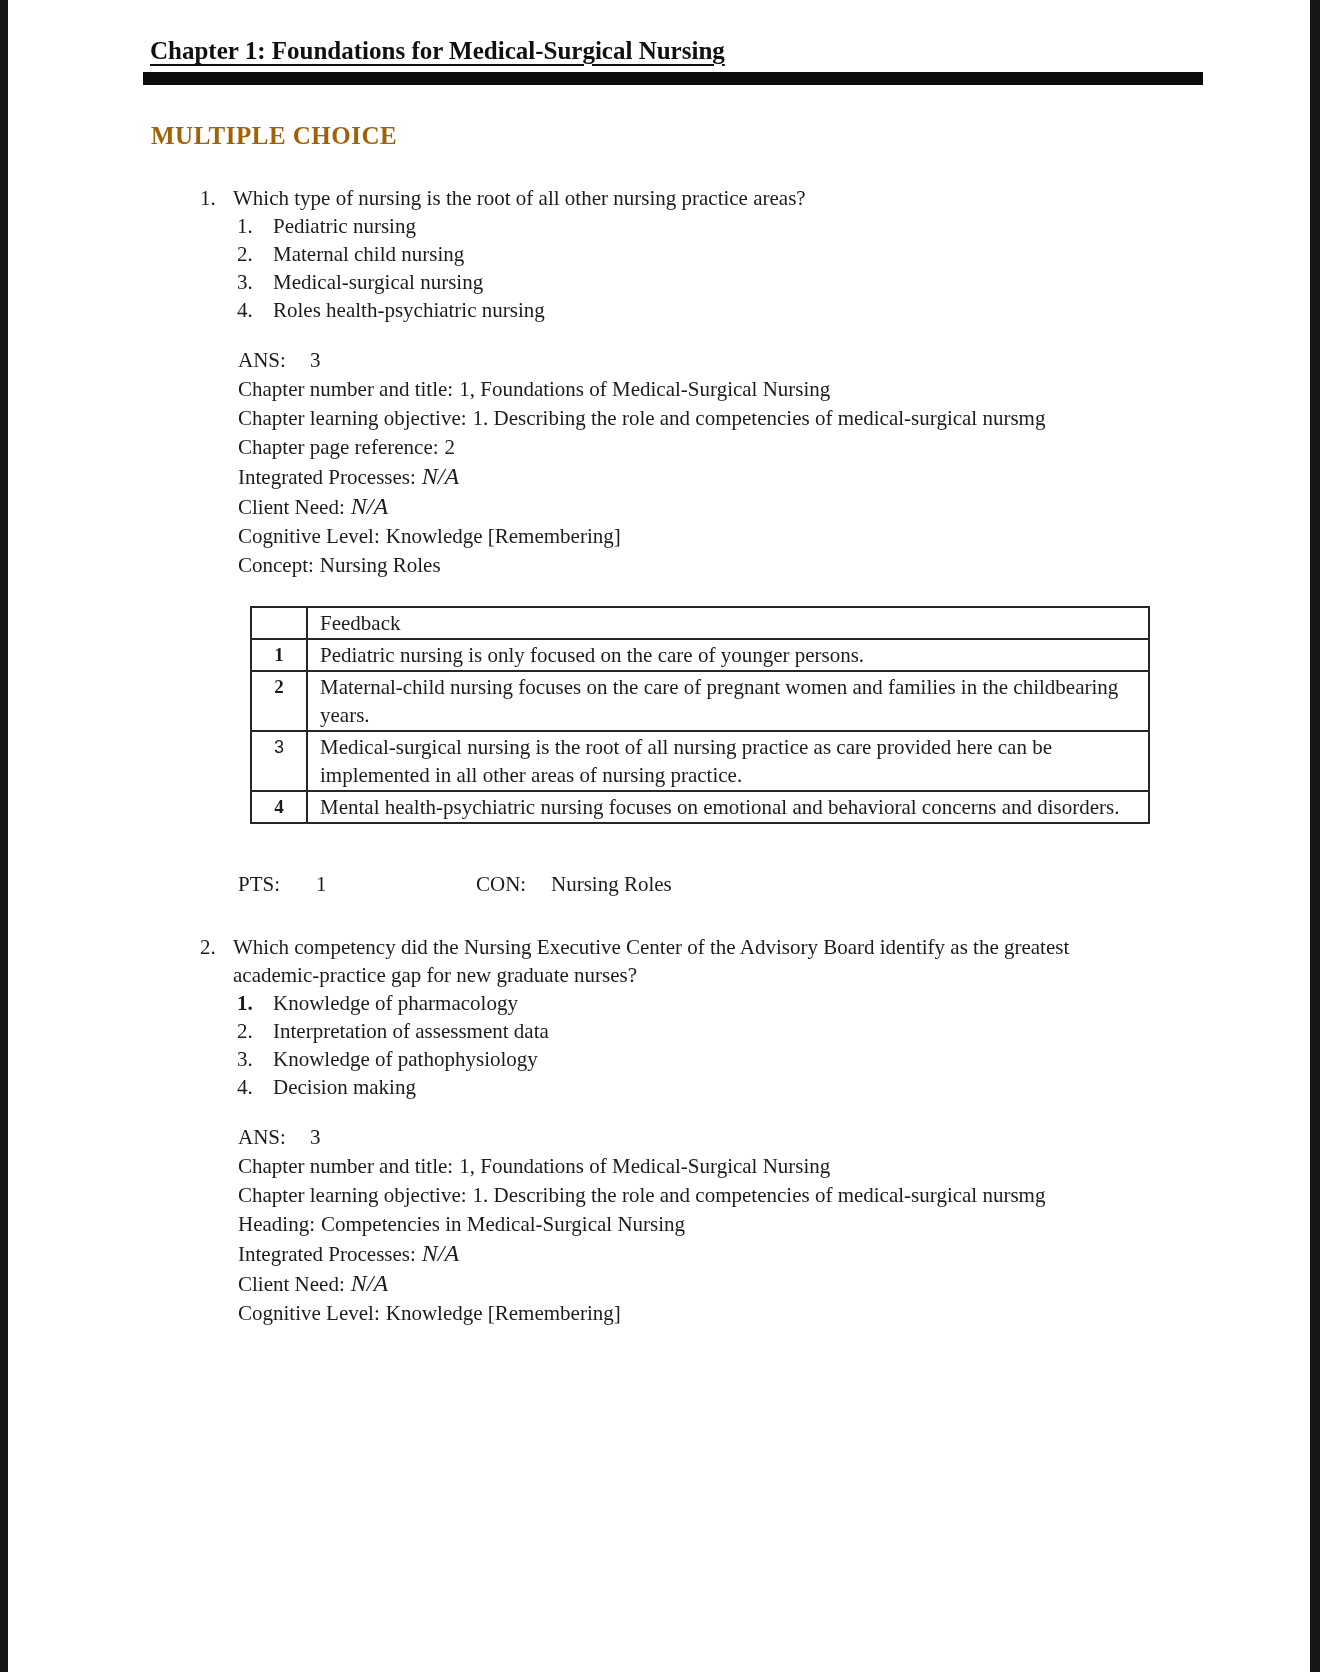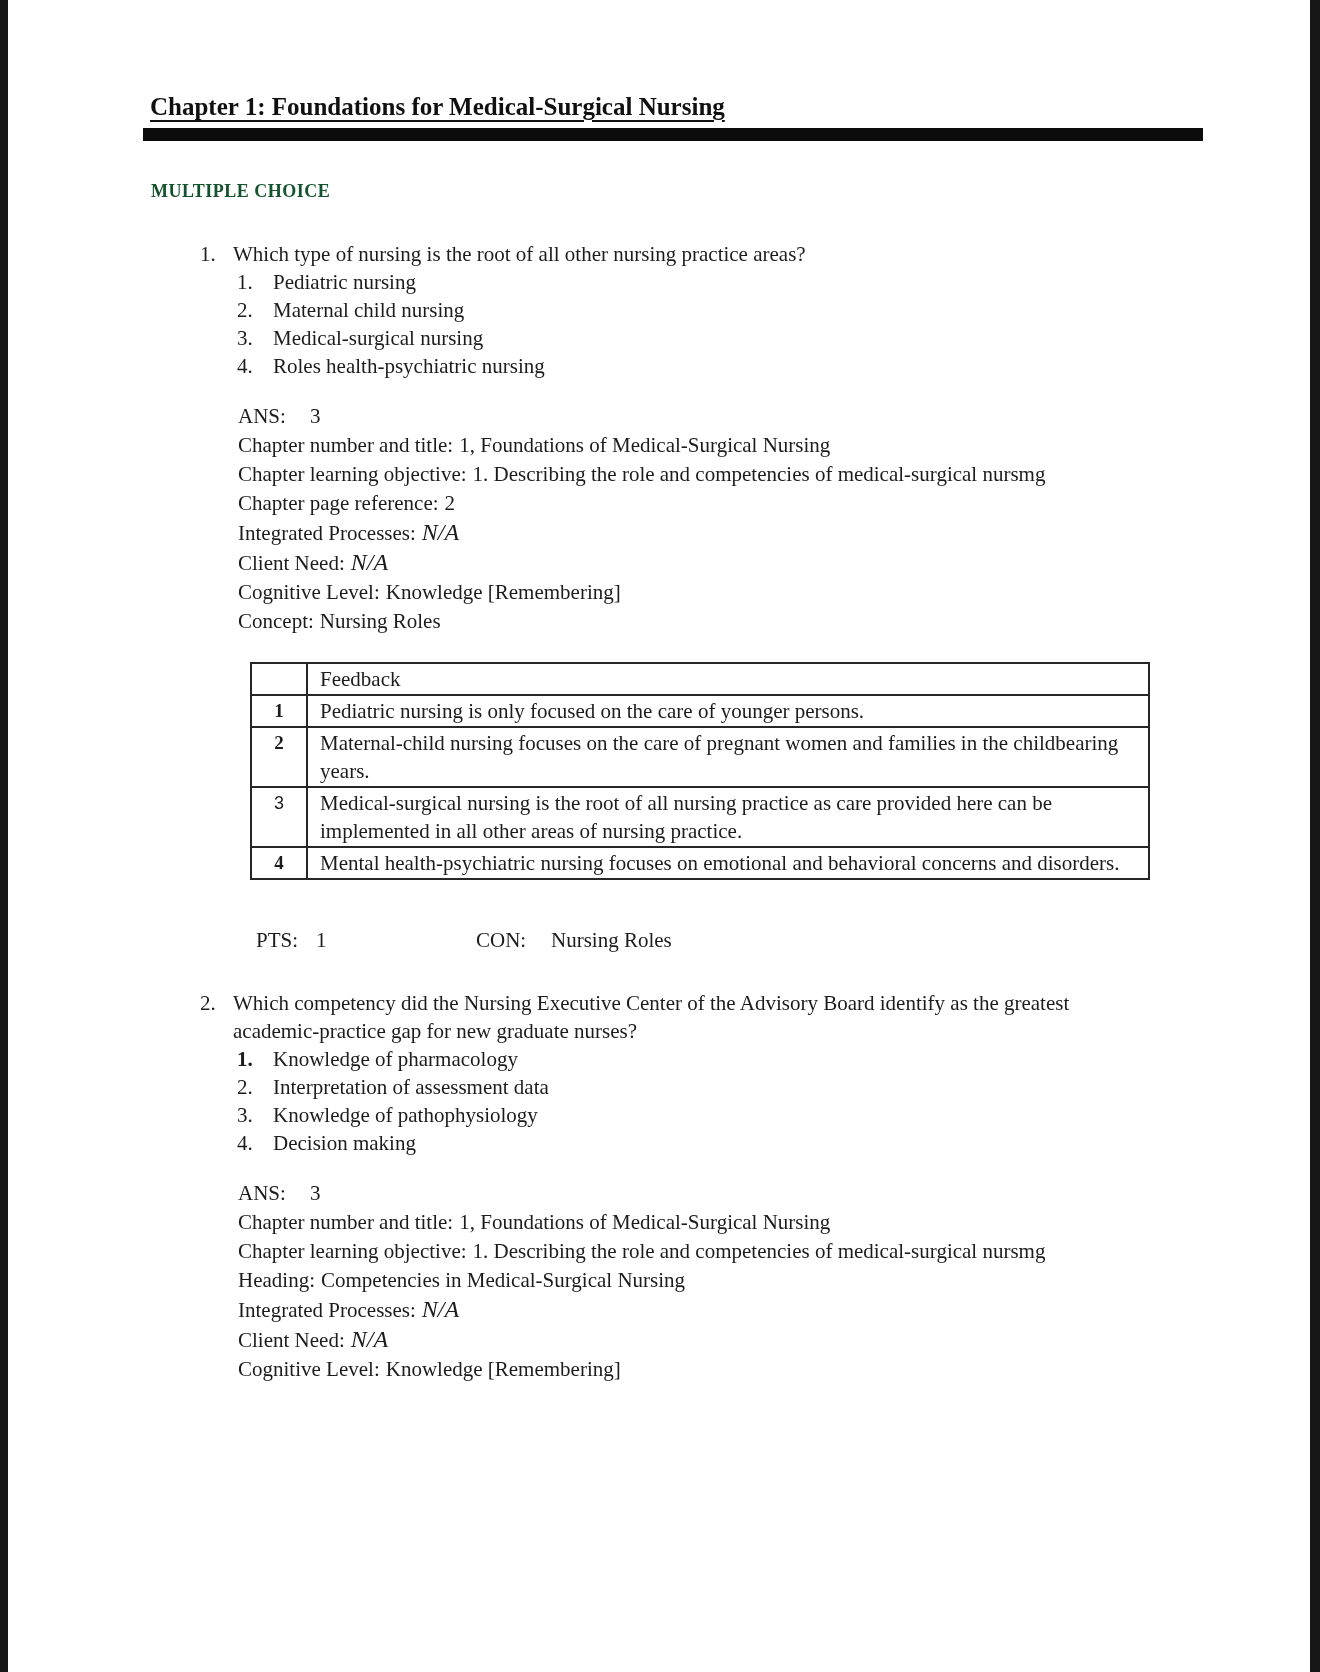--- a/index.html
+++ b/index.html
@@ -5,32 +5,32 @@
   html,body{margin:0;padding:0;background:#ffffff;}
   body{
     width:1320px;height:1672px;position:relative;overflow:hidden;
     font-family:"Liberation Serif", serif;color:#1c1c1c;
   }
   .scan-bar{position:absolute;top:0;bottom:0;background:#171717;}
   .scan-bar.left{left:0;width:8px;}
   .scan-bar.right{right:0;width:10px;}
   .content{
     position:absolute;left:8px;right:10px;top:0;bottom:0;background:#fff;
-    padding:92px 0 0 142px;box-sizing:border-box;
+    padding:36px 0 0 142px;box-sizing:border-box;
     font-size:21px;line-height:29px;
   }
   .doc-title{
     margin:0;font-size:25px;line-height:30px;font-weight:bold;color:#101010;
   }
   .doc-title .t-underline{
     text-decoration:underline;text-decoration-thickness:2px;text-underline-offset:5px;
   }
   .title-rule{height:13px;background:#0c0c0c;width:1060px;margin:6px 0 0 -7px;}
   .section-heading{
-    margin:36px 0 4px 1px;font-size:18px;font-weight:bold;letter-spacing:.5px;color:#14532d;
+    margin:36px 0 4px 1px;font-size:25px;font-weight:bold;letter-spacing:.5px;color:#a16207;
   }
   .q-row{display:flex;margin:34px 0 0 50px;line-height:28px;}
   .q-row .q-num{width:33px;flex:0 0 33px;}
   .q-row .q-stem{width:875px;}
   .opt-row{display:flex;margin-left:87px;line-height:28px;}
   .opt-row .opt-num{width:36px;flex:0 0 36px;}
   .opt-num.bold{font-weight:bold;}
   .ans-block{margin:22px 0 0 88px;width:850px;}
   .ans-line .ans-label{display:inline-block;width:72px;}
   .meta-line .m-label{margin-right:6px;}
@@ -42,21 +42,21 @@
   table.feedback td{
     border:2px solid #262626;padding:1px 12px;vertical-align:top;
   }
   table.feedback td.num-cell{
     width:50px;text-align:center;padding:1px 2px;font-weight:bold;font-size:19px;
   }
   table.feedback td.num-cell.light{
     font-weight:normal;font-family:"Liberation Sans",sans-serif;font-size:18px;
   }
   .pts-row{margin:46px 0 0 88px;}
-  .pts-row .pts-label{display:inline-block;width:78px;text-align:center;}
+  .pts-row .pts-label{display:inline-block;width:78px;}
   .pts-row .pts-value{display:inline-block;width:160px;}
   .pts-row .con-label{display:inline-block;width:75px;}
 </style>
 </head>
 <body>
 
 <div class="scan-bar left"></div>
 <div class="scan-bar right"></div>
 
 <div class="content">

